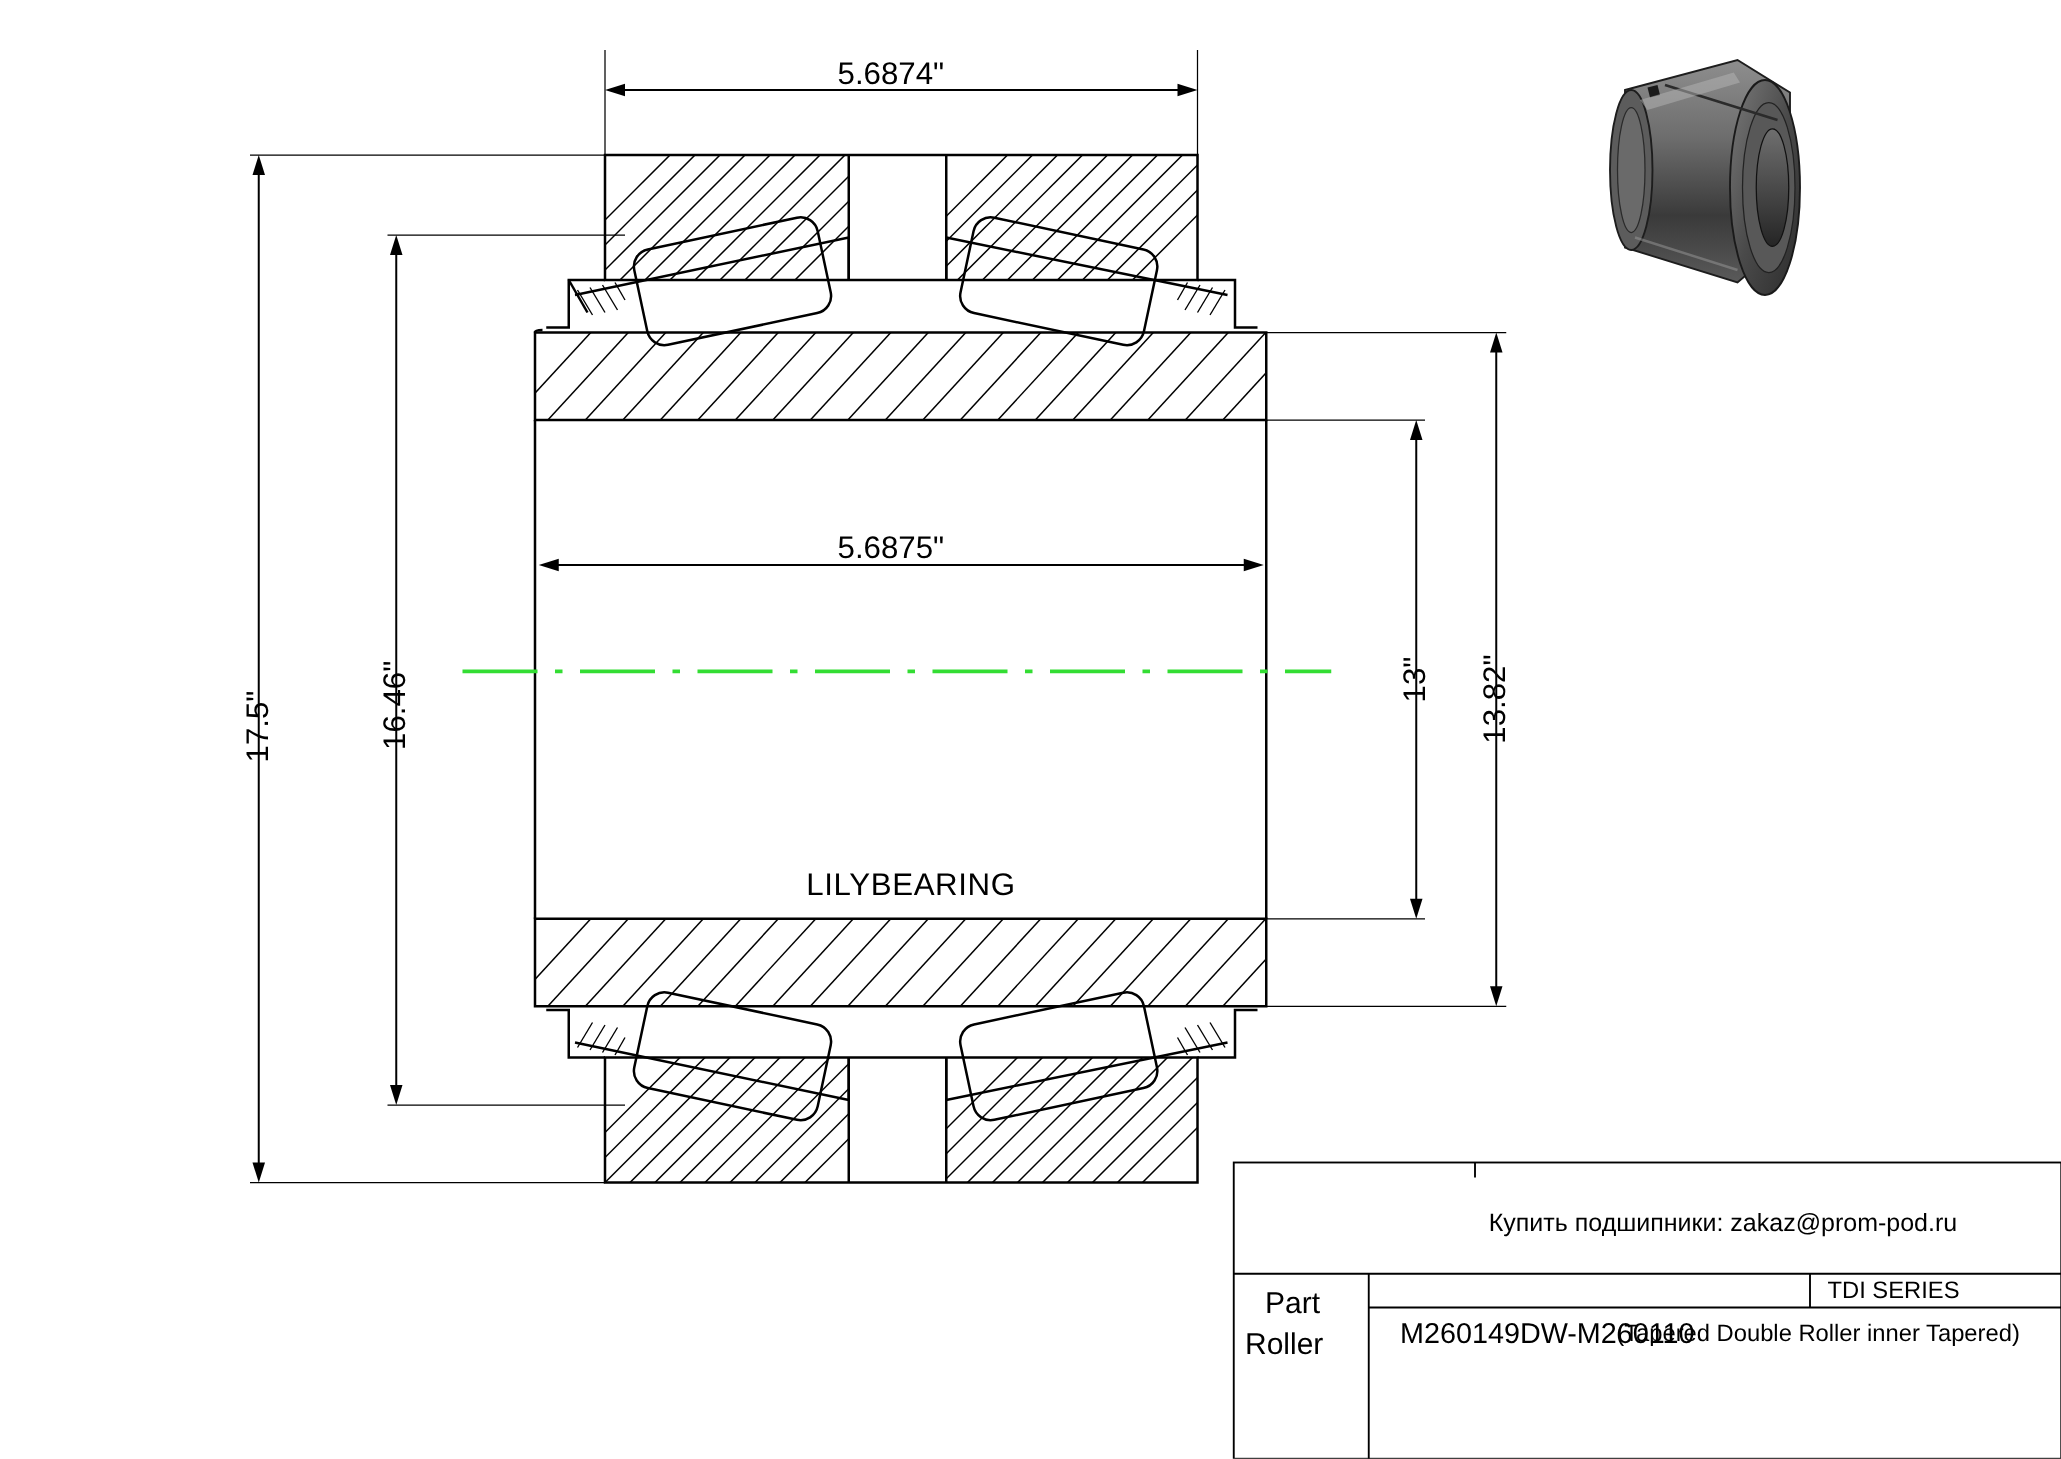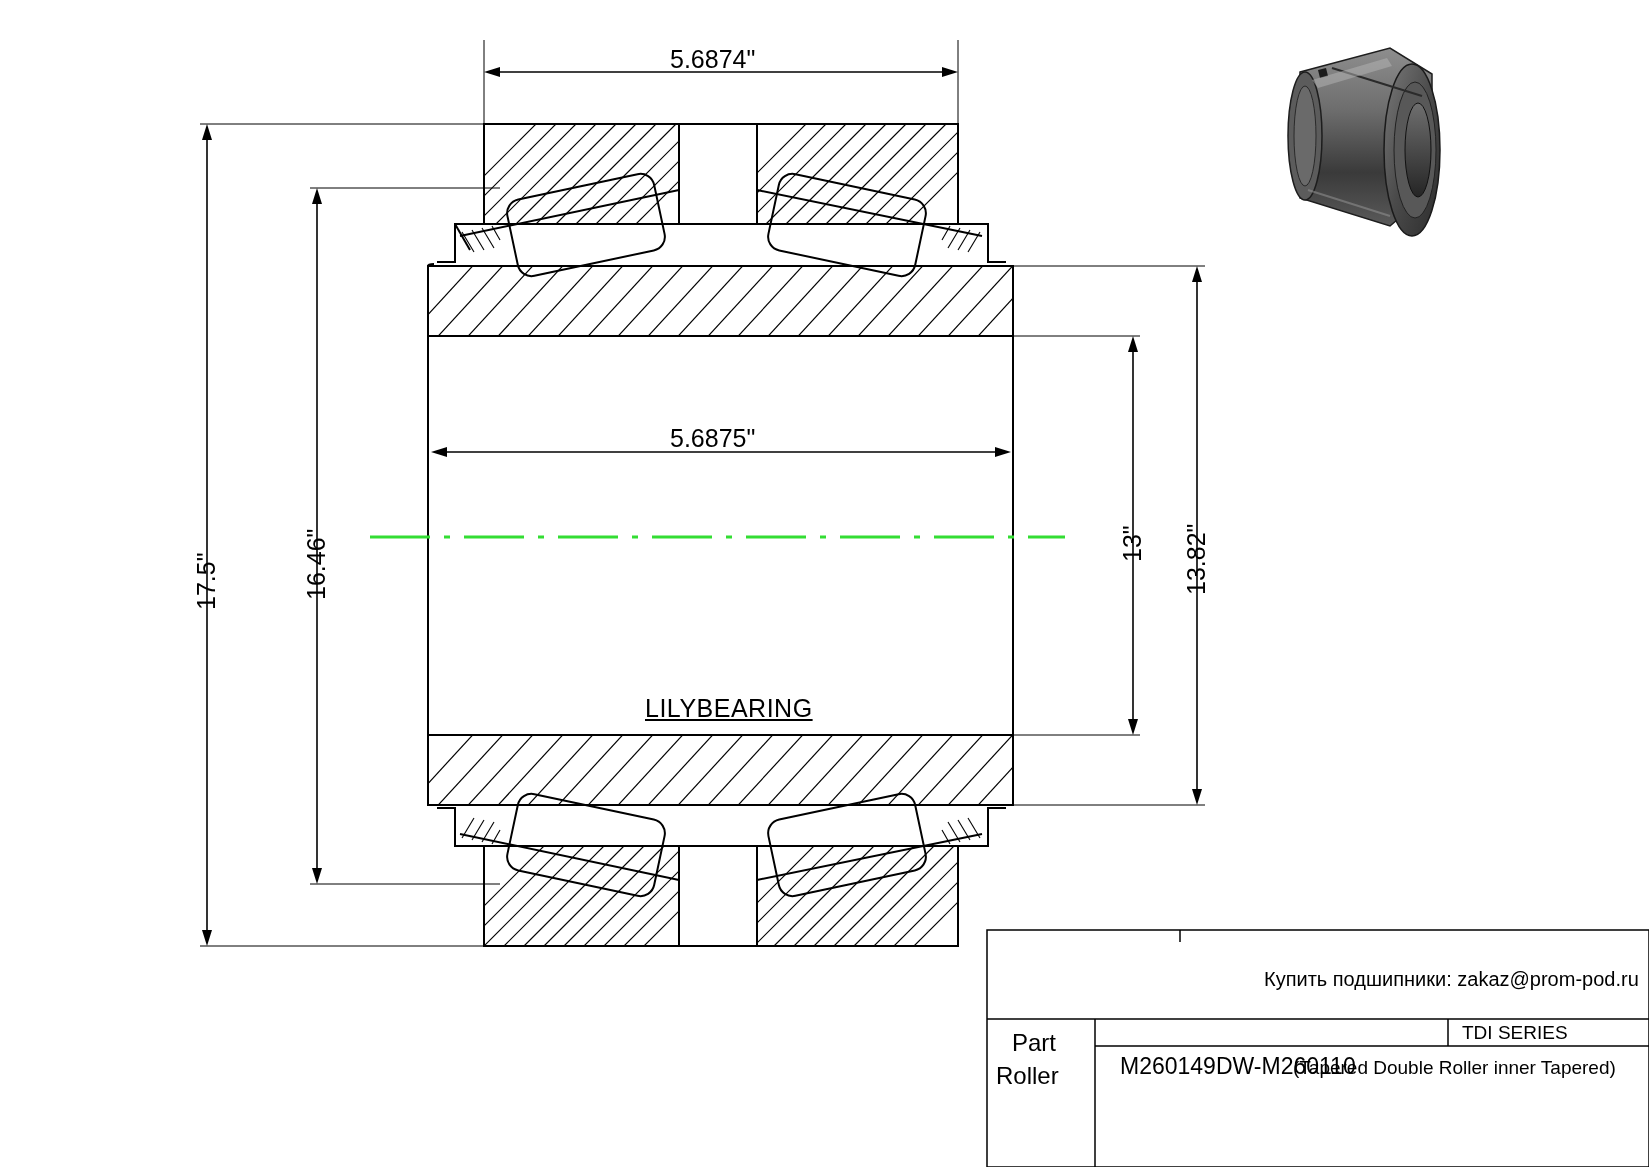--- a/index.html
+++ b/index.html
@@ -1,21 +1,21 @@
 <!DOCTYPE html>
 <html><head>
 <meta charset="utf-8">
 <style>
   html,body{margin:0;padding:0;background:#ffffff;}
   body{width:1649px;height:1167px;position:relative;font-family:"Liberation Sans",sans-serif;color:#000;}
   #stage{position:absolute;left:0;top:0;width:1649px;height:1167px;overflow:hidden;}
   svg.drawing{position:absolute;left:0;top:0;width:1649px;height:1167px;}
   .dimtext{position:absolute;font-family:"Liberation Sans",sans-serif;font-size:25px;color:#000;white-space:nowrap;}
   .dimtext.vert{transform-origin:left top;}
-  .lbl-brand{position:absolute;font-size:25px;letter-spacing:0.5px;text-decoration:underline;}
+  .lbl-brand{position:absolute;font-size:25px;letter-spacing:0.5px;}
   .tb-text{position:absolute;font-size:20px;color:#000;white-space:nowrap;}
   .tb-small{font-size:19px;}
   .tb-part{font-size:24px;}
   .tb-partnum{font-size:23px;}
 </style>
 </head>
 <body>
 
 <div id="stage">
 
@@ -286,20 +286,20 @@
   <div class="dimtext" style="left:670px;top:45px;">5.6874"</div>
   <div class="dimtext" style="left:670px;top:424px;">5.6875"</div>
 
   <div class="dimtext vert" style="left:192px;top:610px;transform:rotate(-90deg);">17.5"</div>
   <div class="dimtext vert" style="left:302px;top:600px;transform:rotate(-90deg);">16.46"</div>
   <div class="dimtext vert" style="left:1118px;top:562px;transform:rotate(-90deg);">13"</div>
   <div class="dimtext vert" style="left:1182px;top:595px;transform:rotate(-90deg);">13.82"</div>
 
   <div class="lbl-brand" style="left:645px;top:694px;">LILYBEARING</div>
 
-  <div class="tb-text" style="left:1264px;top:968px;">Купить подшипники: zakaz@prom-pod.ru</div>
+  <div class="tb-text" style="left:1191px;top:968px;">Купить подшипники: zakaz@prom-pod.ru</div>
   <div class="tb-text tb-small" style="left:1462px;top:1022px;">TDI SERIES</div>
   <div class="tb-text tb-part" style="left:1012px;top:1029px;">Part</div>
   <div class="tb-text tb-part" style="left:996px;top:1062px;">Roller</div>
   <div class="tb-text tb-partnum" style="left:1120px;top:1053px;">M260149DW-M260110</div>
   <div class="tb-text tb-small" style="left:1293px;top:1057px;">(Tapered Double Roller inner Tapered)</div>
 
 </div>
 
 </body></html>

